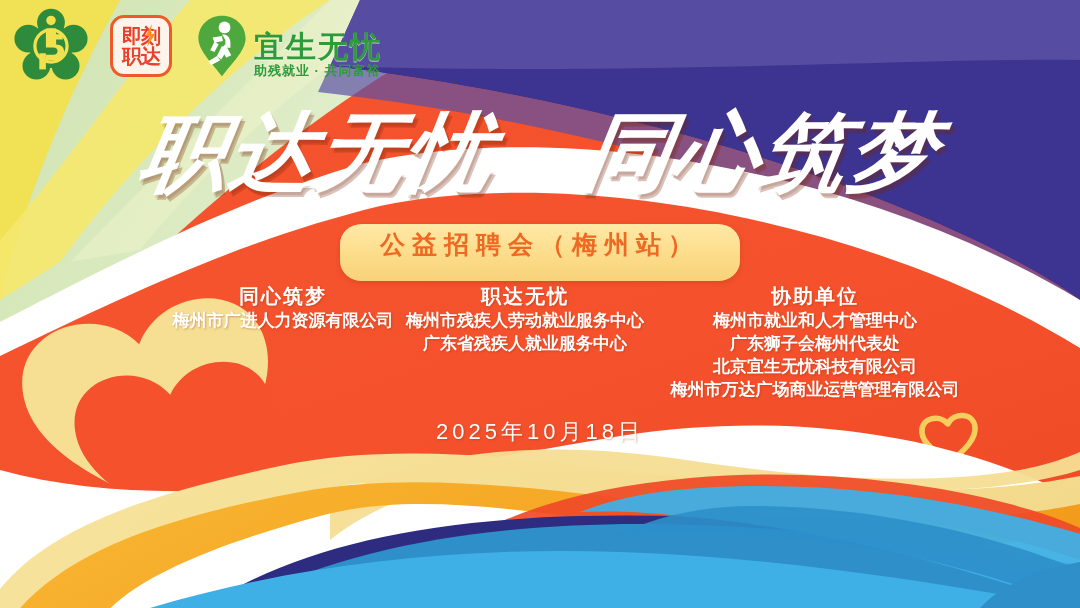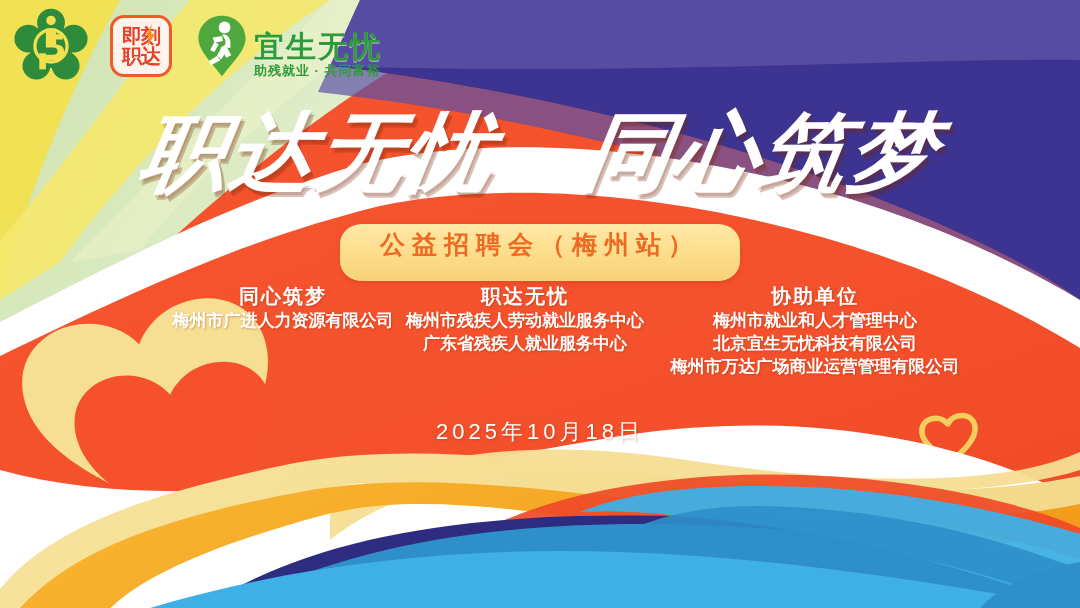--- a/index.html
+++ b/index.html
@@ -289,20 +289,21 @@
 
     <div class="org-col host">
       <div class="org-h">职达无忧</div>
       <div class="org-l">梅州市残疾人劳动就业服务中心</div>
       <div class="org-l">广东省残疾人就业服务中心</div>
     </div>
 
     <div class="org-col assist">
       <div class="org-h">协助单位</div>
       <div class="org-l">梅州市就业和人才管理中心</div>
+      <div class="org-l">广东狮子会梅州代表处</div>
       <div class="org-l">北京宜生无忧科技有限公司</div>
       <div class="org-l">梅州市万达广场商业运营管理有限公司</div>
     </div>
   </div>
 
   <div class="date-wrap">
     <div class="date">2025年10月18日</div>
   </div>
 
 </div>

